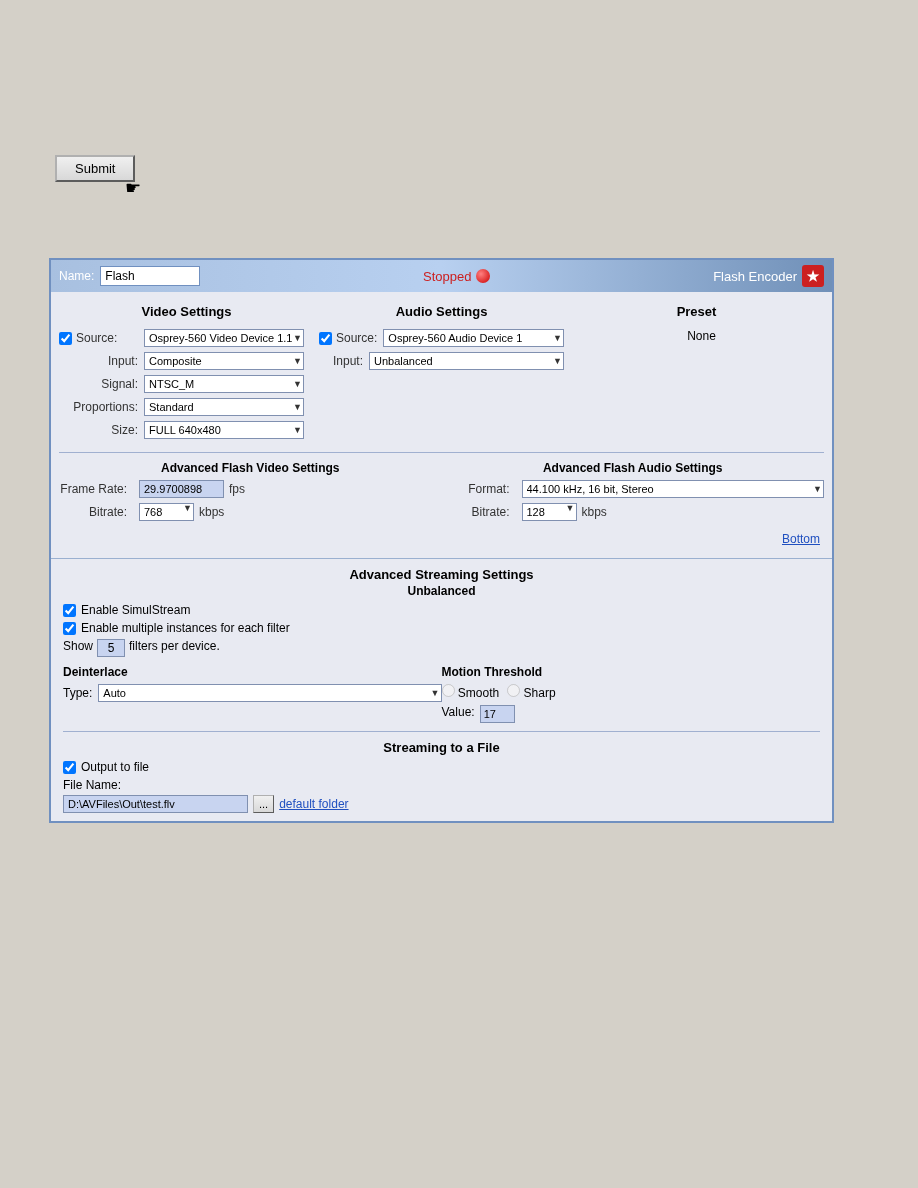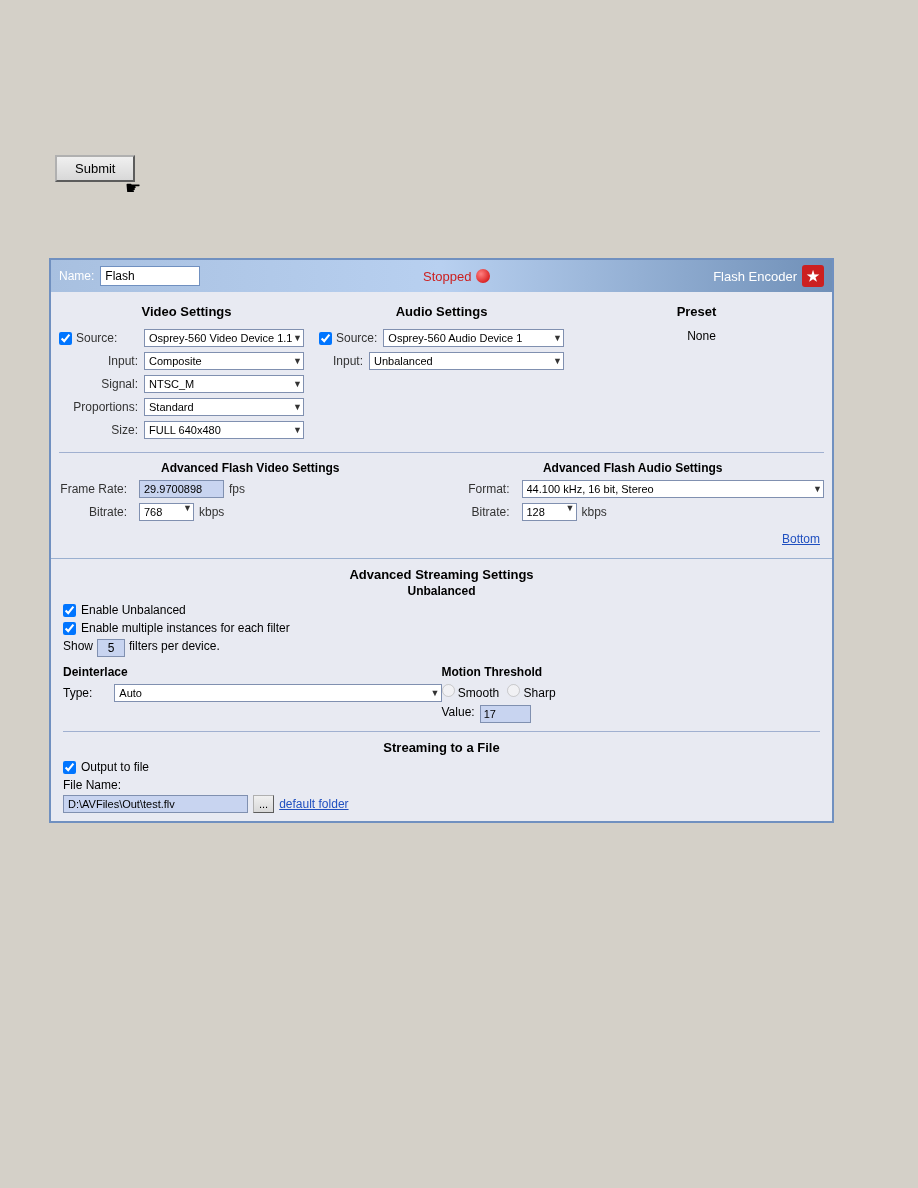--- a/index.html
+++ b/index.html
@@ -319,39 +319,39 @@
     }
     .section-subtitle {
       font-weight: bold;
       font-size: 12px;
       color: #000000;
       margin-bottom: 5px;
     }
     .type-row {
       display: flex;
       align-items: center;
-      gap: 22px;
+      gap: 6px;
       font-size: 12px;
     }
     .motion-radio-row {
       display: flex;
       align-items: center;
       gap: 8px;
       margin-bottom: 5px;
       font-size: 12px;
     }
     .motion-value-row {
       display: flex;
       gap: 5px;
       font-size: 12px;
     }
     .motion-input {
       border: 1px solid #8090b0;
       background: #c8d4f0;
-      width: 51px;
+      width: 35px;
       padding: 2px 3px;
       font-size: 11px;
     }
 
     
     .file-streaming-title {
       font-weight: bold;
       font-size: 13px;
       color: #000;
       text-align: center;
@@ -601,21 +601,21 @@
 
   </div>
 
   <div class="lower-panel">
 
     <div class="advanced-streaming-title">Advanced Streaming Settings</div>
     <div class="simulstream-title">Unbalanced</div>
 
     <div class="check-row">
       <input type="checkbox" checked="" style="">
-      <span>Enable Unbalanced</span>
+      <span>Enable SimulStream</span>
     </div>
 
     <div class="check-row">
       <input type="checkbox" checked="" style="">
       <span>Enable multiple instances for each filter</span>
     </div>
 
     <div class="show-row">
       <span>Show</span>
       <input class="show-input" type="text" value="5" style="">

